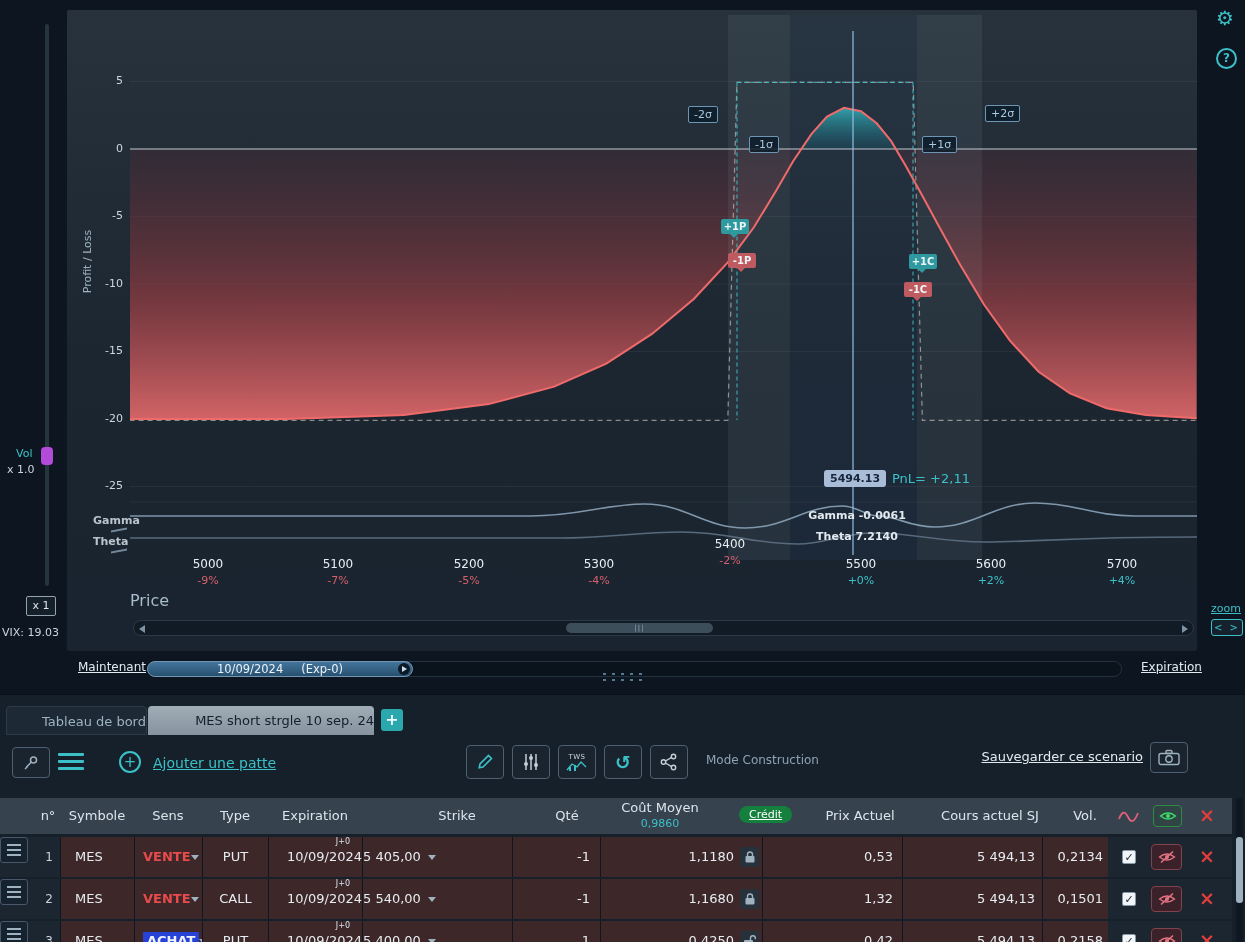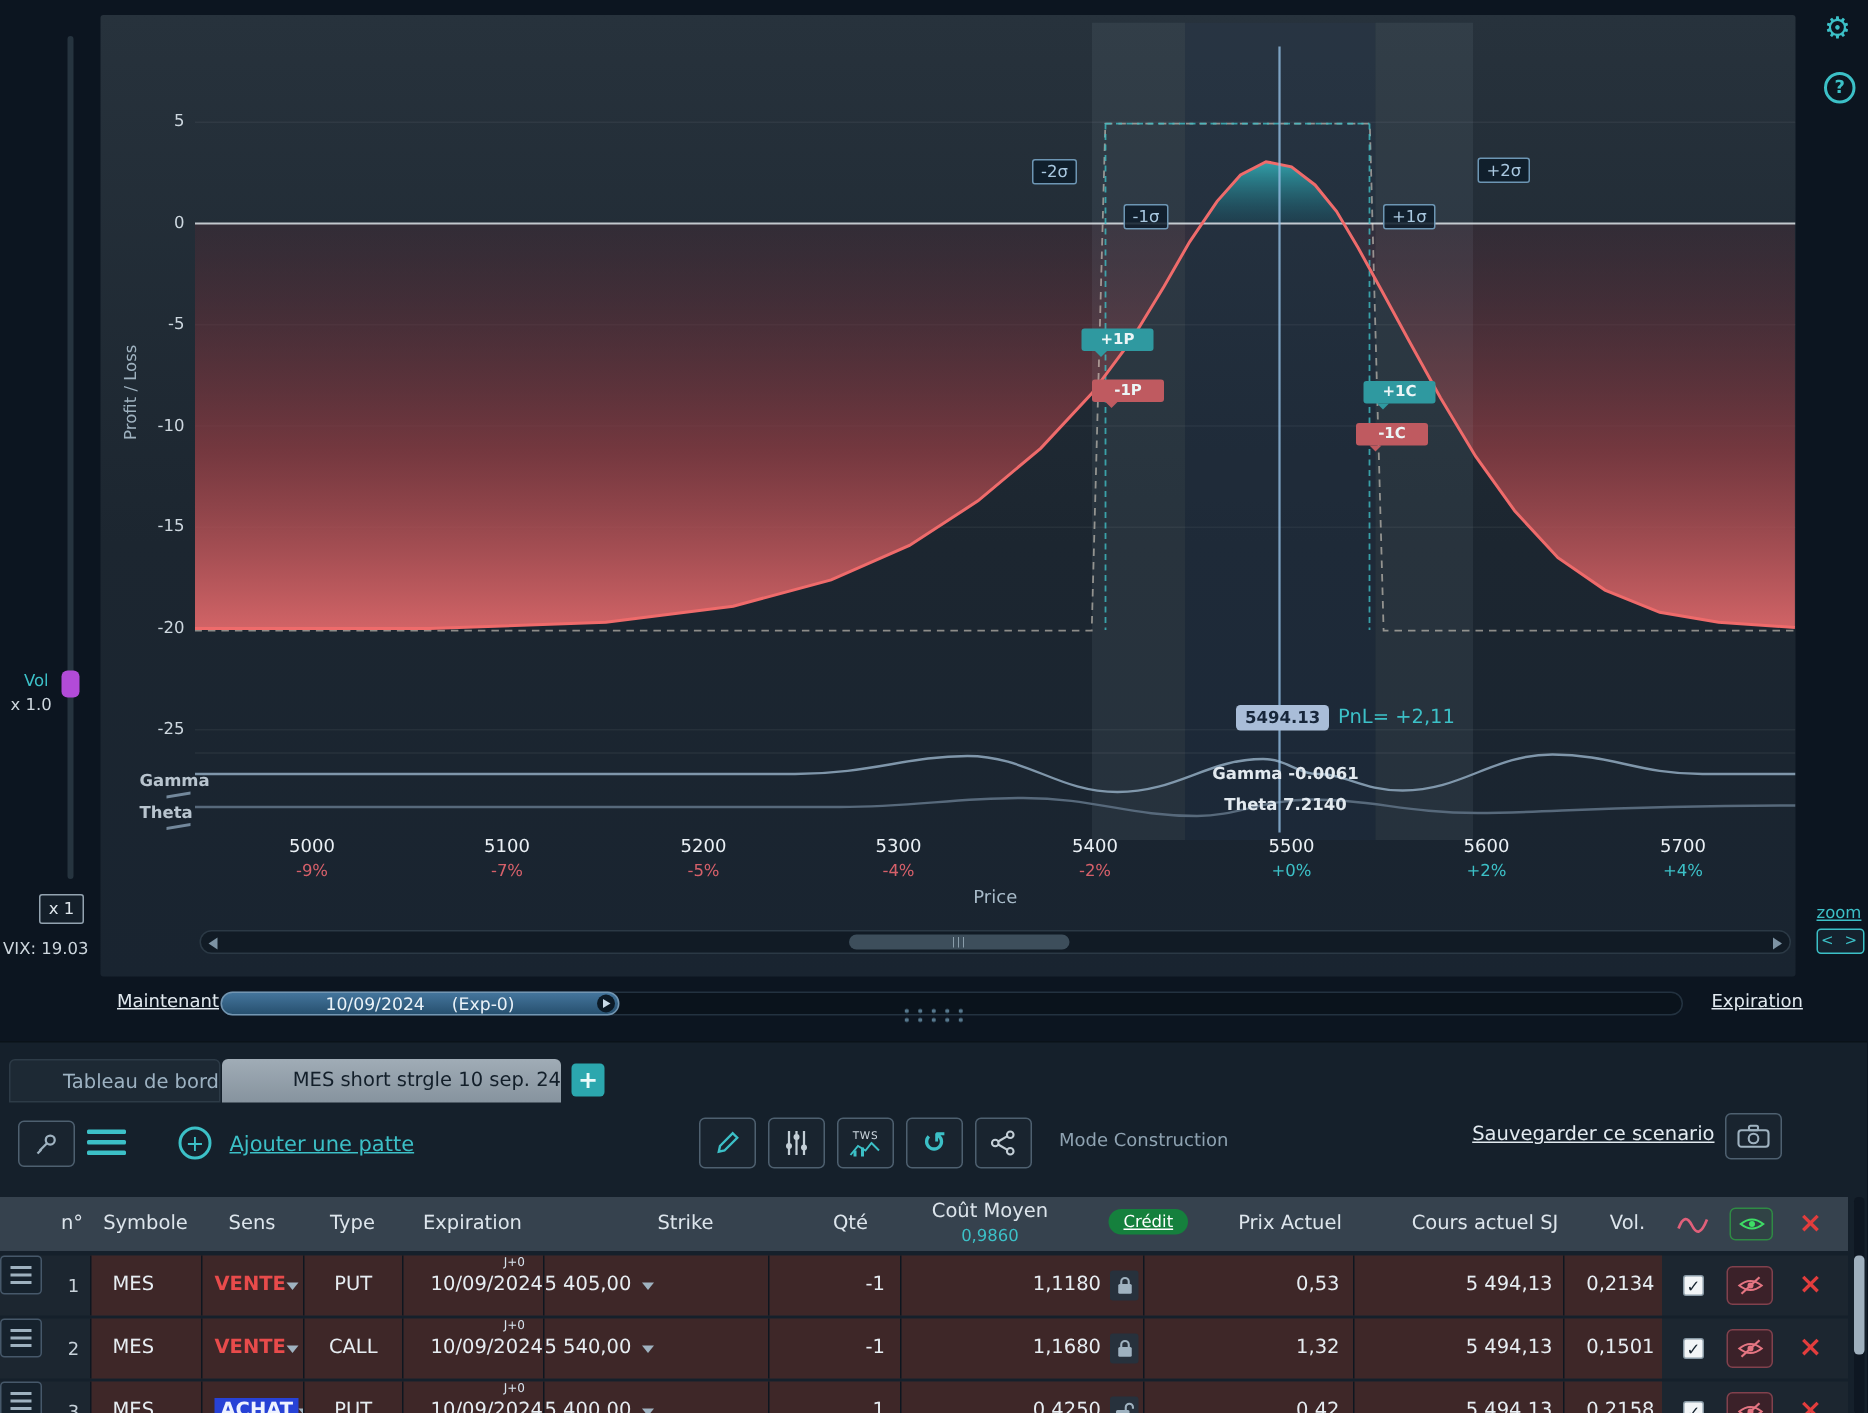--- a/index.html
+++ b/index.html
@@ -27,39 +27,39 @@
   .chart-panel { position:absolute; left:67px; top:10px; width:1130px; height:641px;
                  background:linear-gradient(180deg,#27323c 0%, #1c2630 55%, #192430 100%); border-radius:2px; }
   .ylabel { position:absolute; left:-40px; top:245px; width:120px; text-align:center; font-size:11px; color:#9fb2c0;
             transform:rotate(-90deg); }
   .ytick { position:absolute; left:26px; width:30px; height:14px; text-align:right; font-size:11px; color:#cdd7df; }
   .plot { position:absolute; left:63px; top:5px; width:1067px; height:545px; }
   .plot svg { display:block; }
 
   .sigma-tag { position:absolute; padding:1px 5px; border:1px solid #6d96b4; border-radius:2px; background:rgba(13,28,42,0.85);
                color:#a9c8e0; font-size:11px; line-height:13px; }
-  .chip { position:absolute; width:48px; height:15px; border-radius:2px; color:#ecf5f6; font-size:10px; font-weight:bold;
+  .chip { position:absolute; width:28px; height:15px; border-radius:2px; color:#ecf5f6; font-size:10px; font-weight:bold;
           text-align:center; line-height:15px; }
   .chip.teal { background:#2f99a0; } .chip.red { background:#bf5a60; }
   .chip::after { content:""; position:absolute; left:9px; bottom:-4px; border-left:4px solid transparent;
                  border-right:4px solid transparent; }
   .chip.teal::after { border-top:4px solid #2f99a0; } .chip.red::after { border-top:4px solid #bf5a60; }
 
   .price-badge { position:absolute; left:694px; top:455px; background:#a9bdd8; color:#17263a; font-weight:bold;
                  font-size:11px; border-radius:3px; padding:2px 6px; }
   .pnl-readout { position:absolute; left:762px; top:456px; color:#3cc0c7; font-size:13px; }
   .greek-readout { position:absolute; width:150px; text-align:center; font-size:11px; font-weight:bold; color:#e2e9ef; }
   .greek-axis { position:absolute; left:26px; font-size:11px; font-weight:bold; color:#b8c4ce; }
   .greek-sample { position:absolute; left:44px; width:16px; height:0; border-top:2px solid #73889b; transform:skewY(-10deg); }
 
   .xtick { position:absolute; width:60px; text-align:center; }
   .xtick .p { font-size:12px; color:#e9eff4; }
   .xtick .pct { font-size:11px; margin-top:3px; }
   .pct.neg { color:#d6606a; } .pct.pos { color:#3cc0c7; }
-  .price-axis-label { position:absolute; left:63px; top:581px; width:1067px; text-align:center; font-size:12px; color:#a9bcca; }
+  .price-axis-label { position:absolute; left:63px; top:581px; width:1067px; text-align:left; font-size:16px; color:#a9bcca; }
 
   .hscroll { position:absolute; left:66px; top:610px; width:1061px; height:16px; background:#111b25;
              border:1px solid #2b3945; border-radius:8px; }
   .hs-arrow { position:absolute; top:4px; width:0; height:0; }
   .hs-arrow.l { left:5px; border-right:6px solid #7d93a4; border-top:4px solid transparent; border-bottom:4px solid transparent; }
   .hs-arrow.r { right:5px; border-left:6px solid #7d93a4; border-top:4px solid transparent; border-bottom:4px solid transparent; }
   .hs-thumb { position:absolute; left:432px; top:2px; width:147px; height:10px; background:#3d4e5b; border-radius:5px;
               text-align:center; font-size:7px; line-height:10px; color:#93a7b5; letter-spacing:1px; }
 
   
@@ -244,21 +244,21 @@
         <div class="pct neg">-7%</div>
       </div>
     <div class="xtick" style="left:372px;top:547px">
         <div class="p">5200</div>
         <div class="pct neg">-5%</div>
       </div>
     <div class="xtick" style="left:502px;top:547px">
         <div class="p">5300</div>
         <div class="pct neg">-4%</div>
       </div>
-    <div class="xtick" style="left:633px;top:547px">
+    <div class="xtick" style="left:633px;top:527px">
         <div class="p">5400</div>
         <div class="pct neg">-2%</div>
       </div>
     <div class="xtick" style="left:764px;top:547px">
         <div class="p">5500</div>
         <div class="pct pos">+0%</div>
       </div>
     <div class="xtick" style="left:894px;top:547px">
         <div class="p">5600</div>
         <div class="pct pos">+2%</div>

